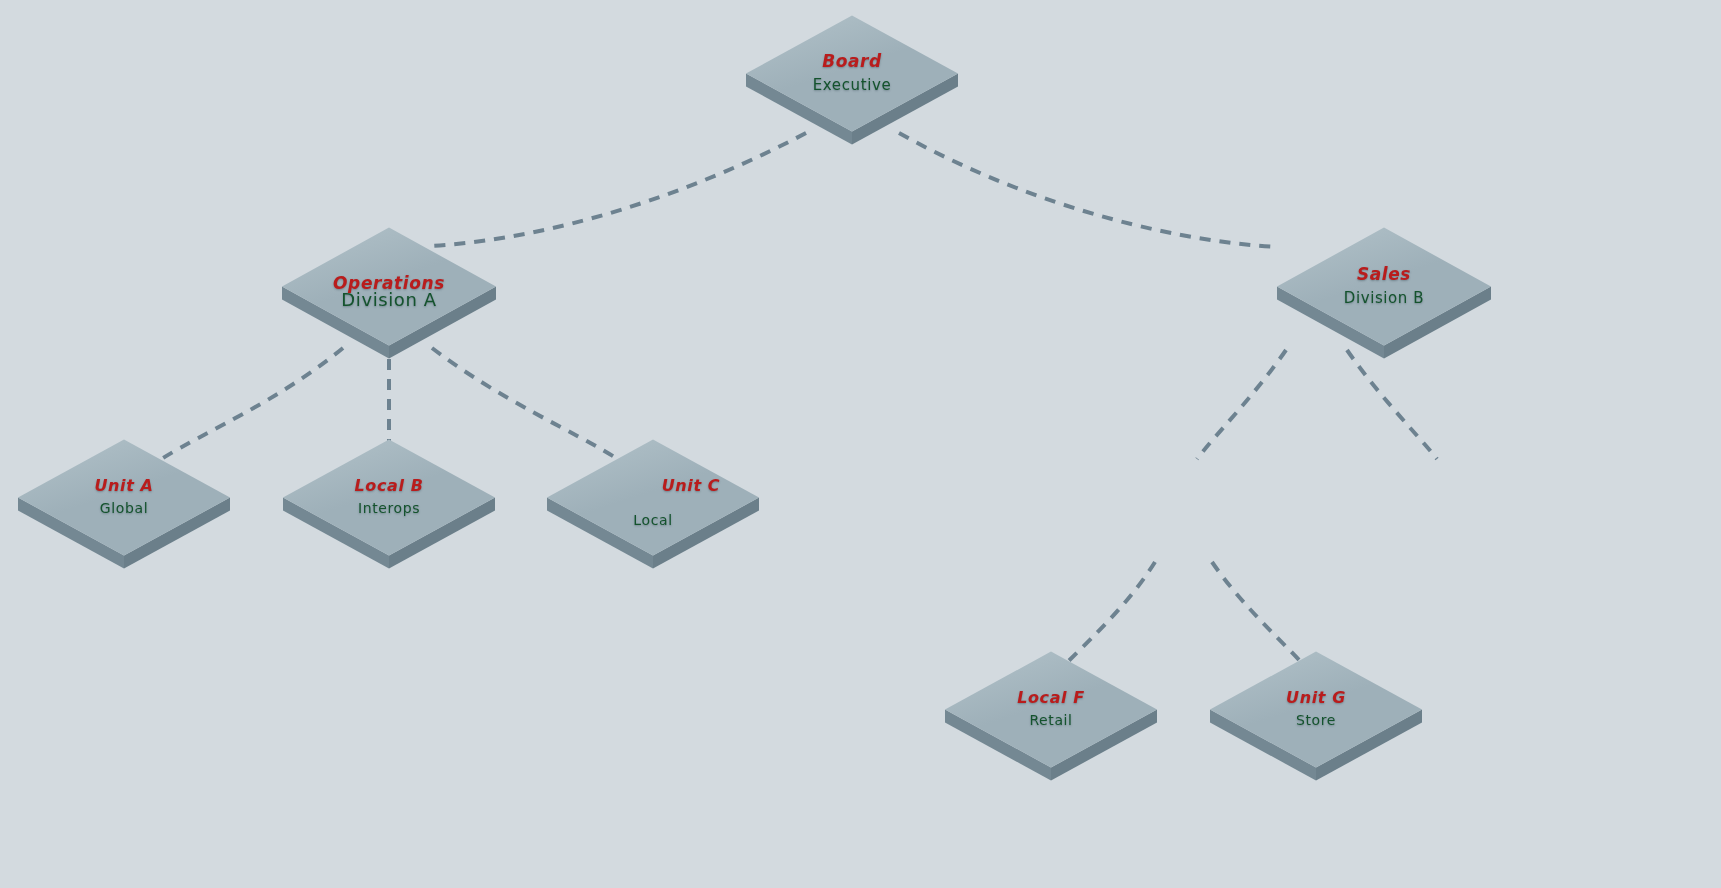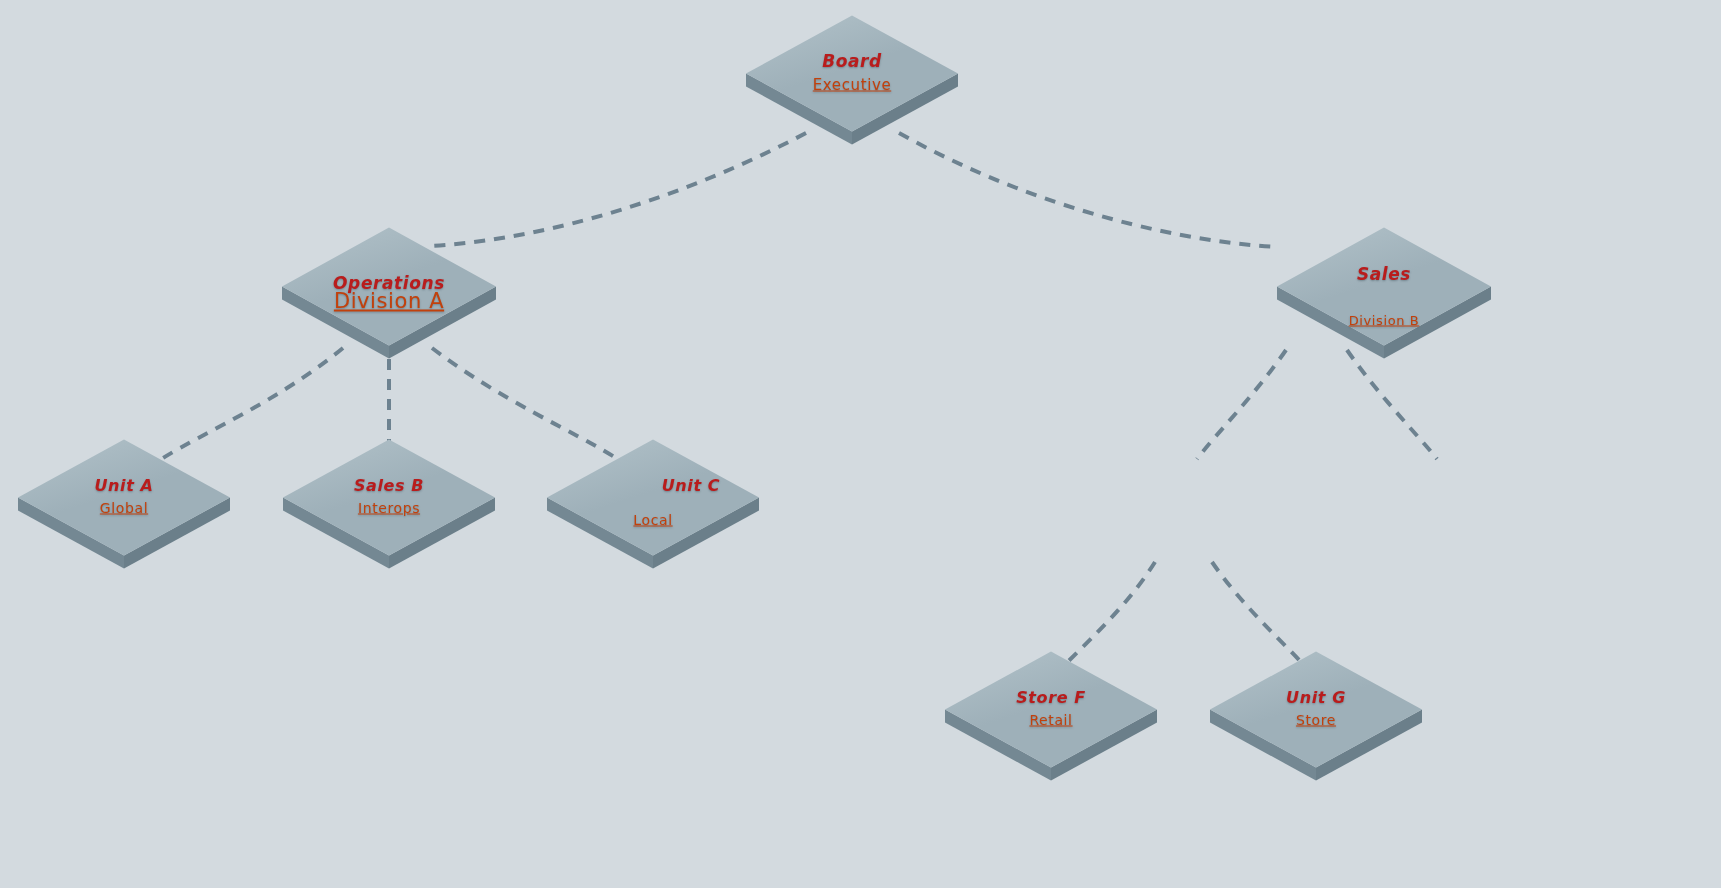--- a/index.html
+++ b/index.html
@@ -45,23 +45,22 @@
     pointer-events: none;
     text-shadow: 0 1px 2px rgba(60,80,92,0.45);
   }
   .node-title {
     font-weight: bold;
     font-style: italic;
     color: #b91c1c;
     letter-spacing: 0.6px;
   }
   .node-sub {
-    color: #c2410c;
+    color: #14532d;
     letter-spacing: 0.6px;
-    text-decoration: underline;
   }
 </style>
 </head>
 <body>
 
 <div id="canvas">
   <svg id="edge-layer" viewBox="0 0 1721 888" width="1721" height="888" aria-hidden="true">
       <path d="M 806 133 C 660 210 520 242 428 246" fill="none" stroke="#6d8290" stroke-width="4" stroke-dasharray="11 9" stroke-linecap="butt"></path>
       <path d="M 899 133 C 1040 212 1190 243 1279 247" fill="none" stroke="#6d8290" stroke-width="4" stroke-dasharray="11 9" stroke-linecap="butt"></path>
       <path d="M 343 348 C 280 400 205 432 163 458" fill="none" stroke="#6d8290" stroke-width="4" stroke-dasharray="11 9" stroke-linecap="butt"></path>
@@ -96,37 +95,37 @@
               <stop offset="0%" stop-color="#b3c3ca"></stop>
               <stop offset="55%" stop-color="#9eb0b9"></stop>
               <stop offset="100%" stop-color="#9eb0b9"></stop>
             </linearGradient>
           </defs>
           <path d="M 0 59 L 107 118 L 107 131 L 0 72 Z" fill="#748893"></path>
           <path d="M 107 118 L 214 59 L 214 72 L 107 131 Z" fill="#6b7f8a"></path>
           <path d="M 107 0 L 214 59 L 107 118 L 0 59 Z" fill="url(#top-grad-1)"></path>
         </svg>
         <div class="node-label node-title" style="top: 45px; font-size: 17px;">Operations</div>
-        <div class="node-label node-sub" style="top: 61px; font-size: 21px;">Division A</div>
+        <div class="node-label node-sub" style="top: 61px; font-size: 18px;">Division A</div>
       </div>
       <div class="node" style="left: 1384px; top: 293px; width: 214px; height: 131px;">
         <svg width="214" height="131" viewBox="0 0 214 131">
           <defs>
             <linearGradient id="top-grad-2" x1="0%" y1="0%" x2="60%" y2="100%">
               <stop offset="0%" stop-color="#b3c3ca"></stop>
               <stop offset="55%" stop-color="#9eb0b9"></stop>
               <stop offset="100%" stop-color="#9eb0b9"></stop>
             </linearGradient>
           </defs>
           <path d="M 0 59 L 107 118 L 107 131 L 0 72 Z" fill="#748893"></path>
           <path d="M 107 118 L 214 59 L 214 72 L 107 131 Z" fill="#6b7f8a"></path>
           <path d="M 107 0 L 214 59 L 107 118 L 0 59 Z" fill="url(#top-grad-2)"></path>
         </svg>
         <div class="node-label node-title" style="top: 36px; font-size: 17px;">Sales</div>
-        <div class="node-label node-sub" style="top: 61px; font-size: 13px; margin-top: 24px;">Division B</div>
+        <div class="node-label node-sub" style="top: 61px; font-size: 15px;">Division B</div>
       </div>
       <div class="node" style="left: 124px; top: 504px; width: 212px; height: 129px;">
         <svg width="212" height="129" viewBox="0 0 212 129">
           <defs>
             <linearGradient id="top-grad-3" x1="0%" y1="0%" x2="60%" y2="100%">
               <stop offset="0%" stop-color="#b3c3ca"></stop>
               <stop offset="55%" stop-color="#9eb0b9"></stop>
               <stop offset="100%" stop-color="#9eb0b9"></stop>
             </linearGradient>
           </defs>
@@ -143,21 +142,21 @@
             <linearGradient id="top-grad-4" x1="0%" y1="0%" x2="60%" y2="100%">
               <stop offset="0%" stop-color="#b3c3ca"></stop>
               <stop offset="55%" stop-color="#9eb0b9"></stop>
               <stop offset="100%" stop-color="#9eb0b9"></stop>
             </linearGradient>
           </defs>
           <path d="M 0 58 L 106 116 L 106 129 L 0 71 Z" fill="#748893"></path>
           <path d="M 106 116 L 212 58 L 212 71 L 106 129 Z" fill="#6b7f8a"></path>
           <path d="M 106 0 L 212 58 L 106 116 L 0 58 Z" fill="url(#top-grad-4)"></path>
         </svg>
-        <div class="node-label node-title" style="top: 36px; font-size: 16px;">Sales B</div>
+        <div class="node-label node-title" style="top: 36px; font-size: 16px;">Local B</div>
         <div class="node-label node-sub" style="top: 60px; font-size: 14px;">Interops</div>
       </div>
       <div class="node" style="left: 653px; top: 504px; width: 212px; height: 129px;">
         <svg width="212" height="129" viewBox="0 0 212 129">
           <defs>
             <linearGradient id="top-grad-5" x1="0%" y1="0%" x2="60%" y2="100%">
               <stop offset="0%" stop-color="#b3c3ca"></stop>
               <stop offset="55%" stop-color="#9eb0b9"></stop>
               <stop offset="100%" stop-color="#9eb0b9"></stop>
             </linearGradient>
@@ -175,21 +174,21 @@
             <linearGradient id="top-grad-8" x1="0%" y1="0%" x2="60%" y2="100%">
               <stop offset="0%" stop-color="#b3c3ca"></stop>
               <stop offset="55%" stop-color="#9eb0b9"></stop>
               <stop offset="100%" stop-color="#9eb0b9"></stop>
             </linearGradient>
           </defs>
           <path d="M 0 58 L 106 116 L 106 129 L 0 71 Z" fill="#748893"></path>
           <path d="M 106 116 L 212 58 L 212 71 L 106 129 Z" fill="#6b7f8a"></path>
           <path d="M 106 0 L 212 58 L 106 116 L 0 58 Z" fill="url(#top-grad-8)"></path>
         </svg>
-        <div class="node-label node-title" style="top: 36px; font-size: 16px;">Store F</div>
+        <div class="node-label node-title" style="top: 36px; font-size: 16px;">Local F</div>
         <div class="node-label node-sub" style="top: 60px; font-size: 14px;">Retail</div>
       </div>
       <div class="node" style="left: 1316px; top: 716px; width: 212px; height: 129px;">
         <svg width="212" height="129" viewBox="0 0 212 129">
           <defs>
             <linearGradient id="top-grad-9" x1="0%" y1="0%" x2="60%" y2="100%">
               <stop offset="0%" stop-color="#b3c3ca"></stop>
               <stop offset="55%" stop-color="#9eb0b9"></stop>
               <stop offset="100%" stop-color="#9eb0b9"></stop>
             </linearGradient>

